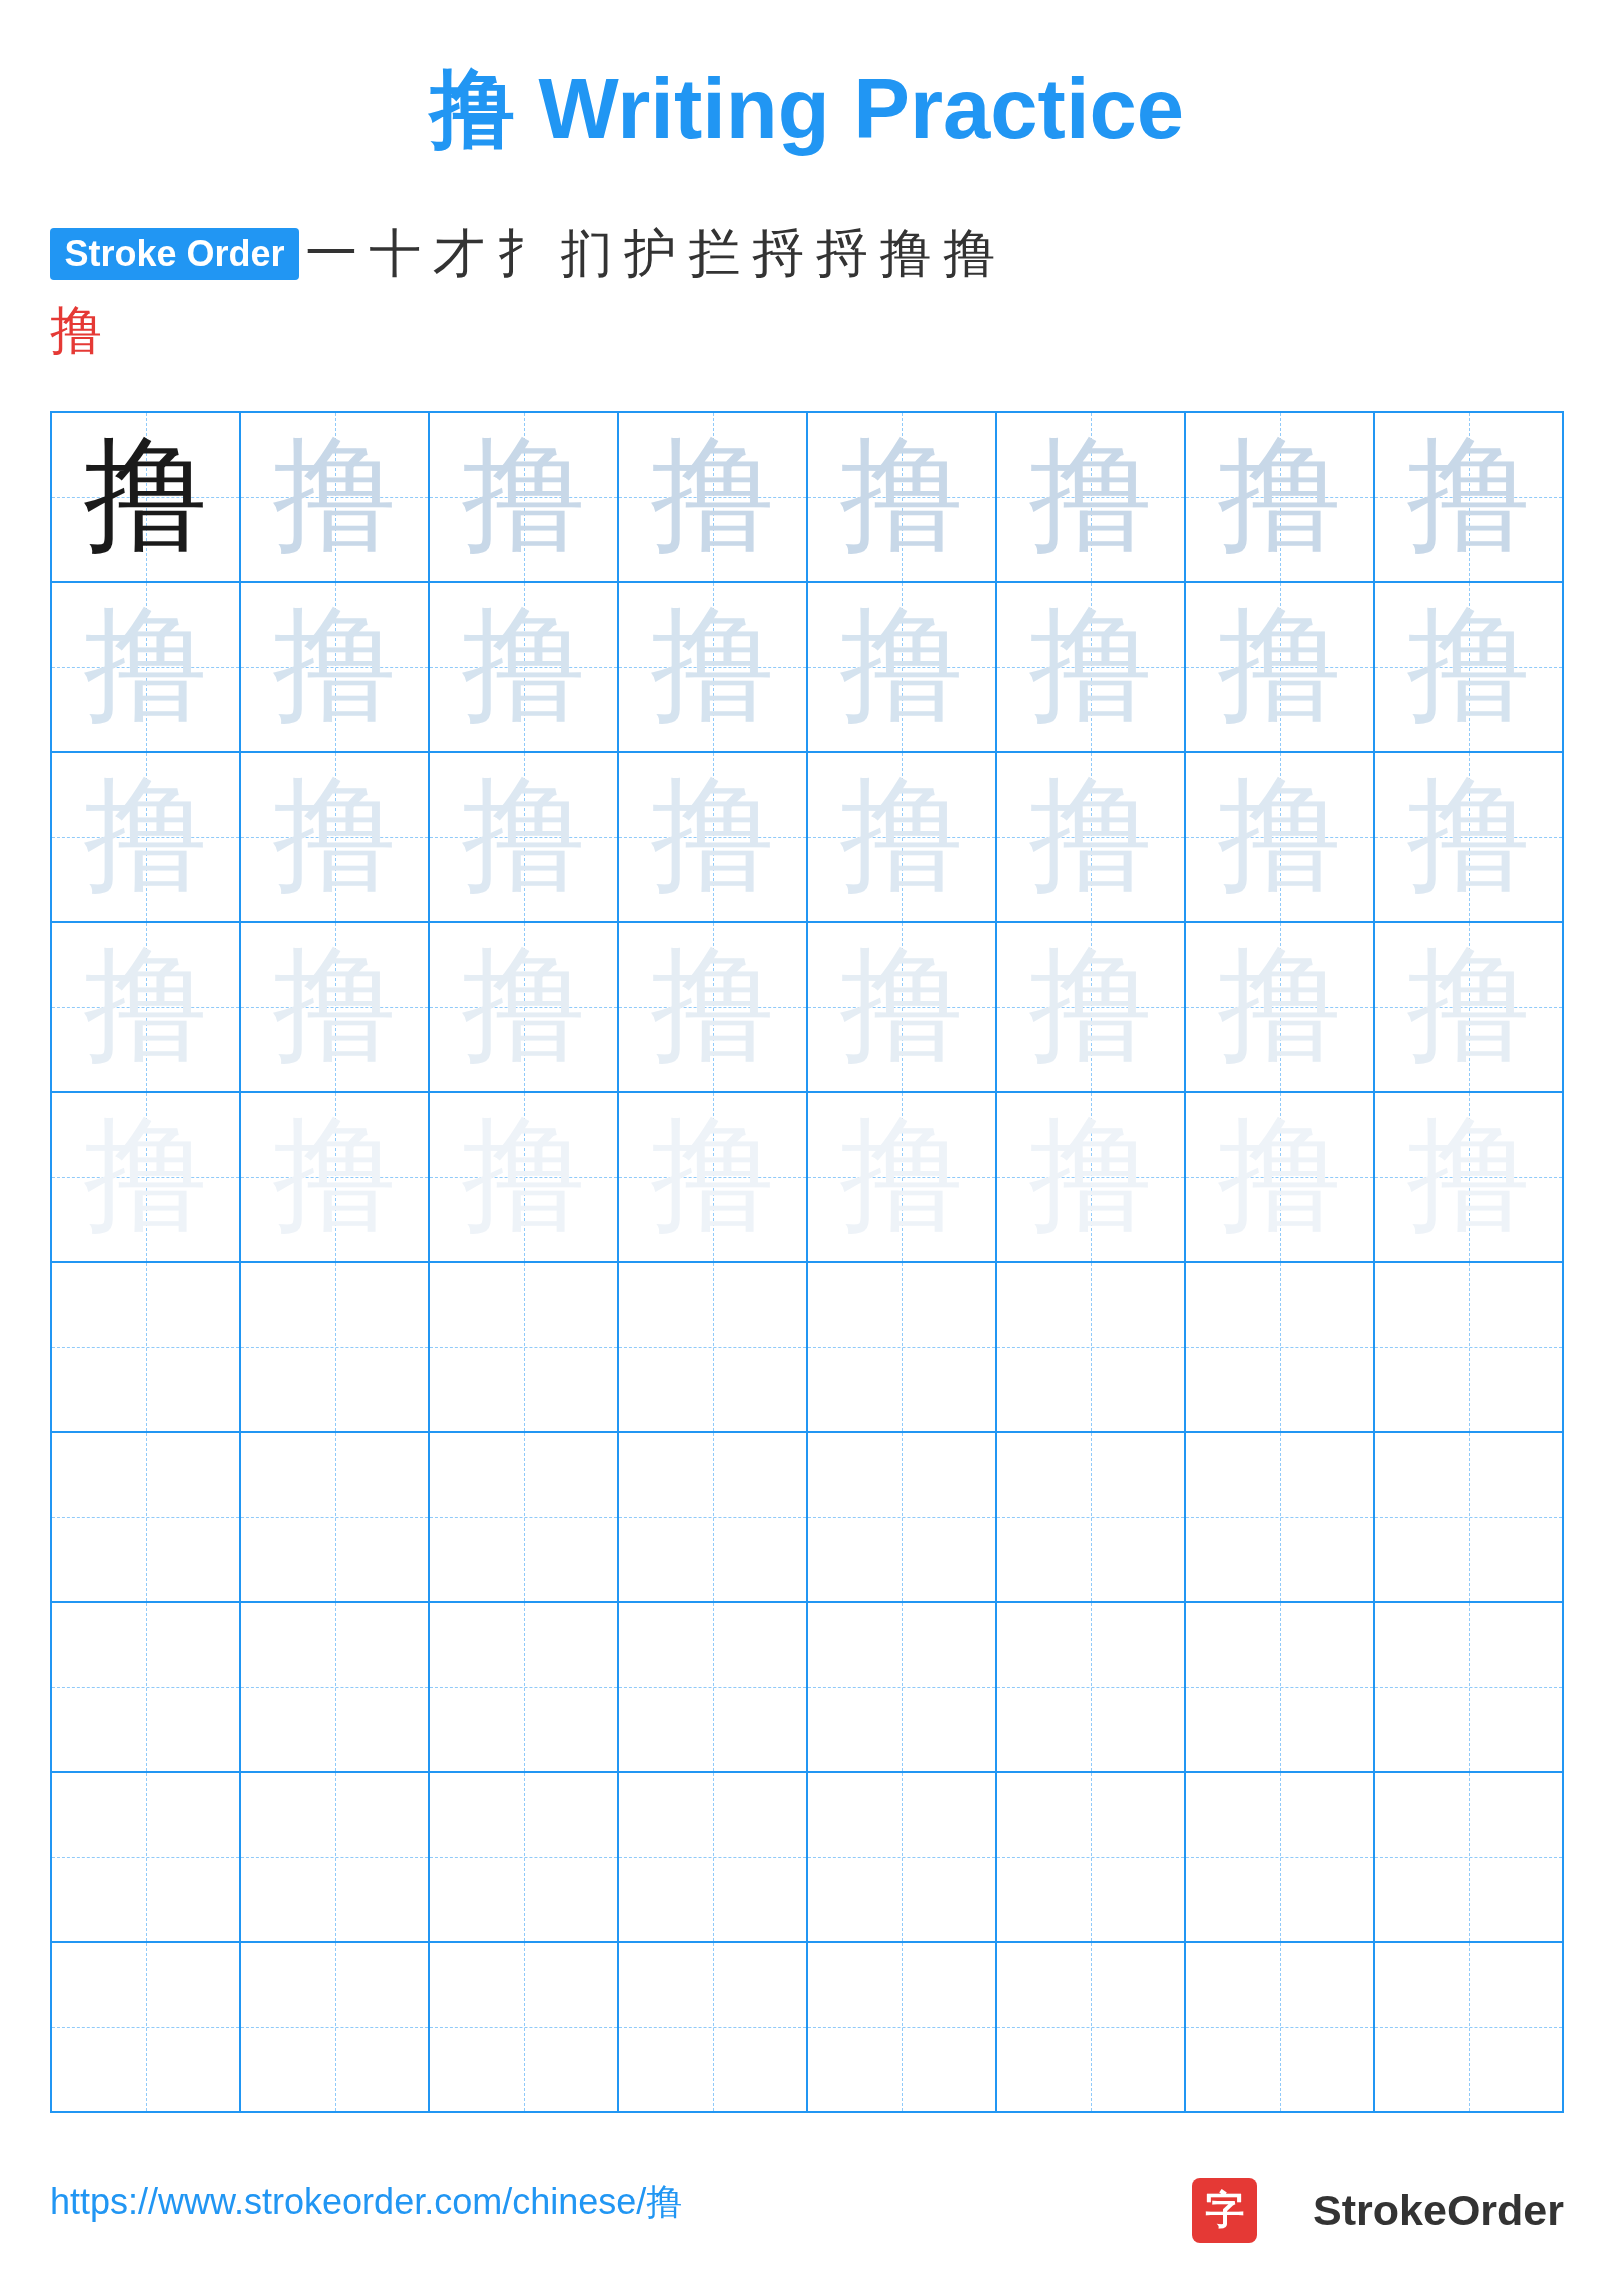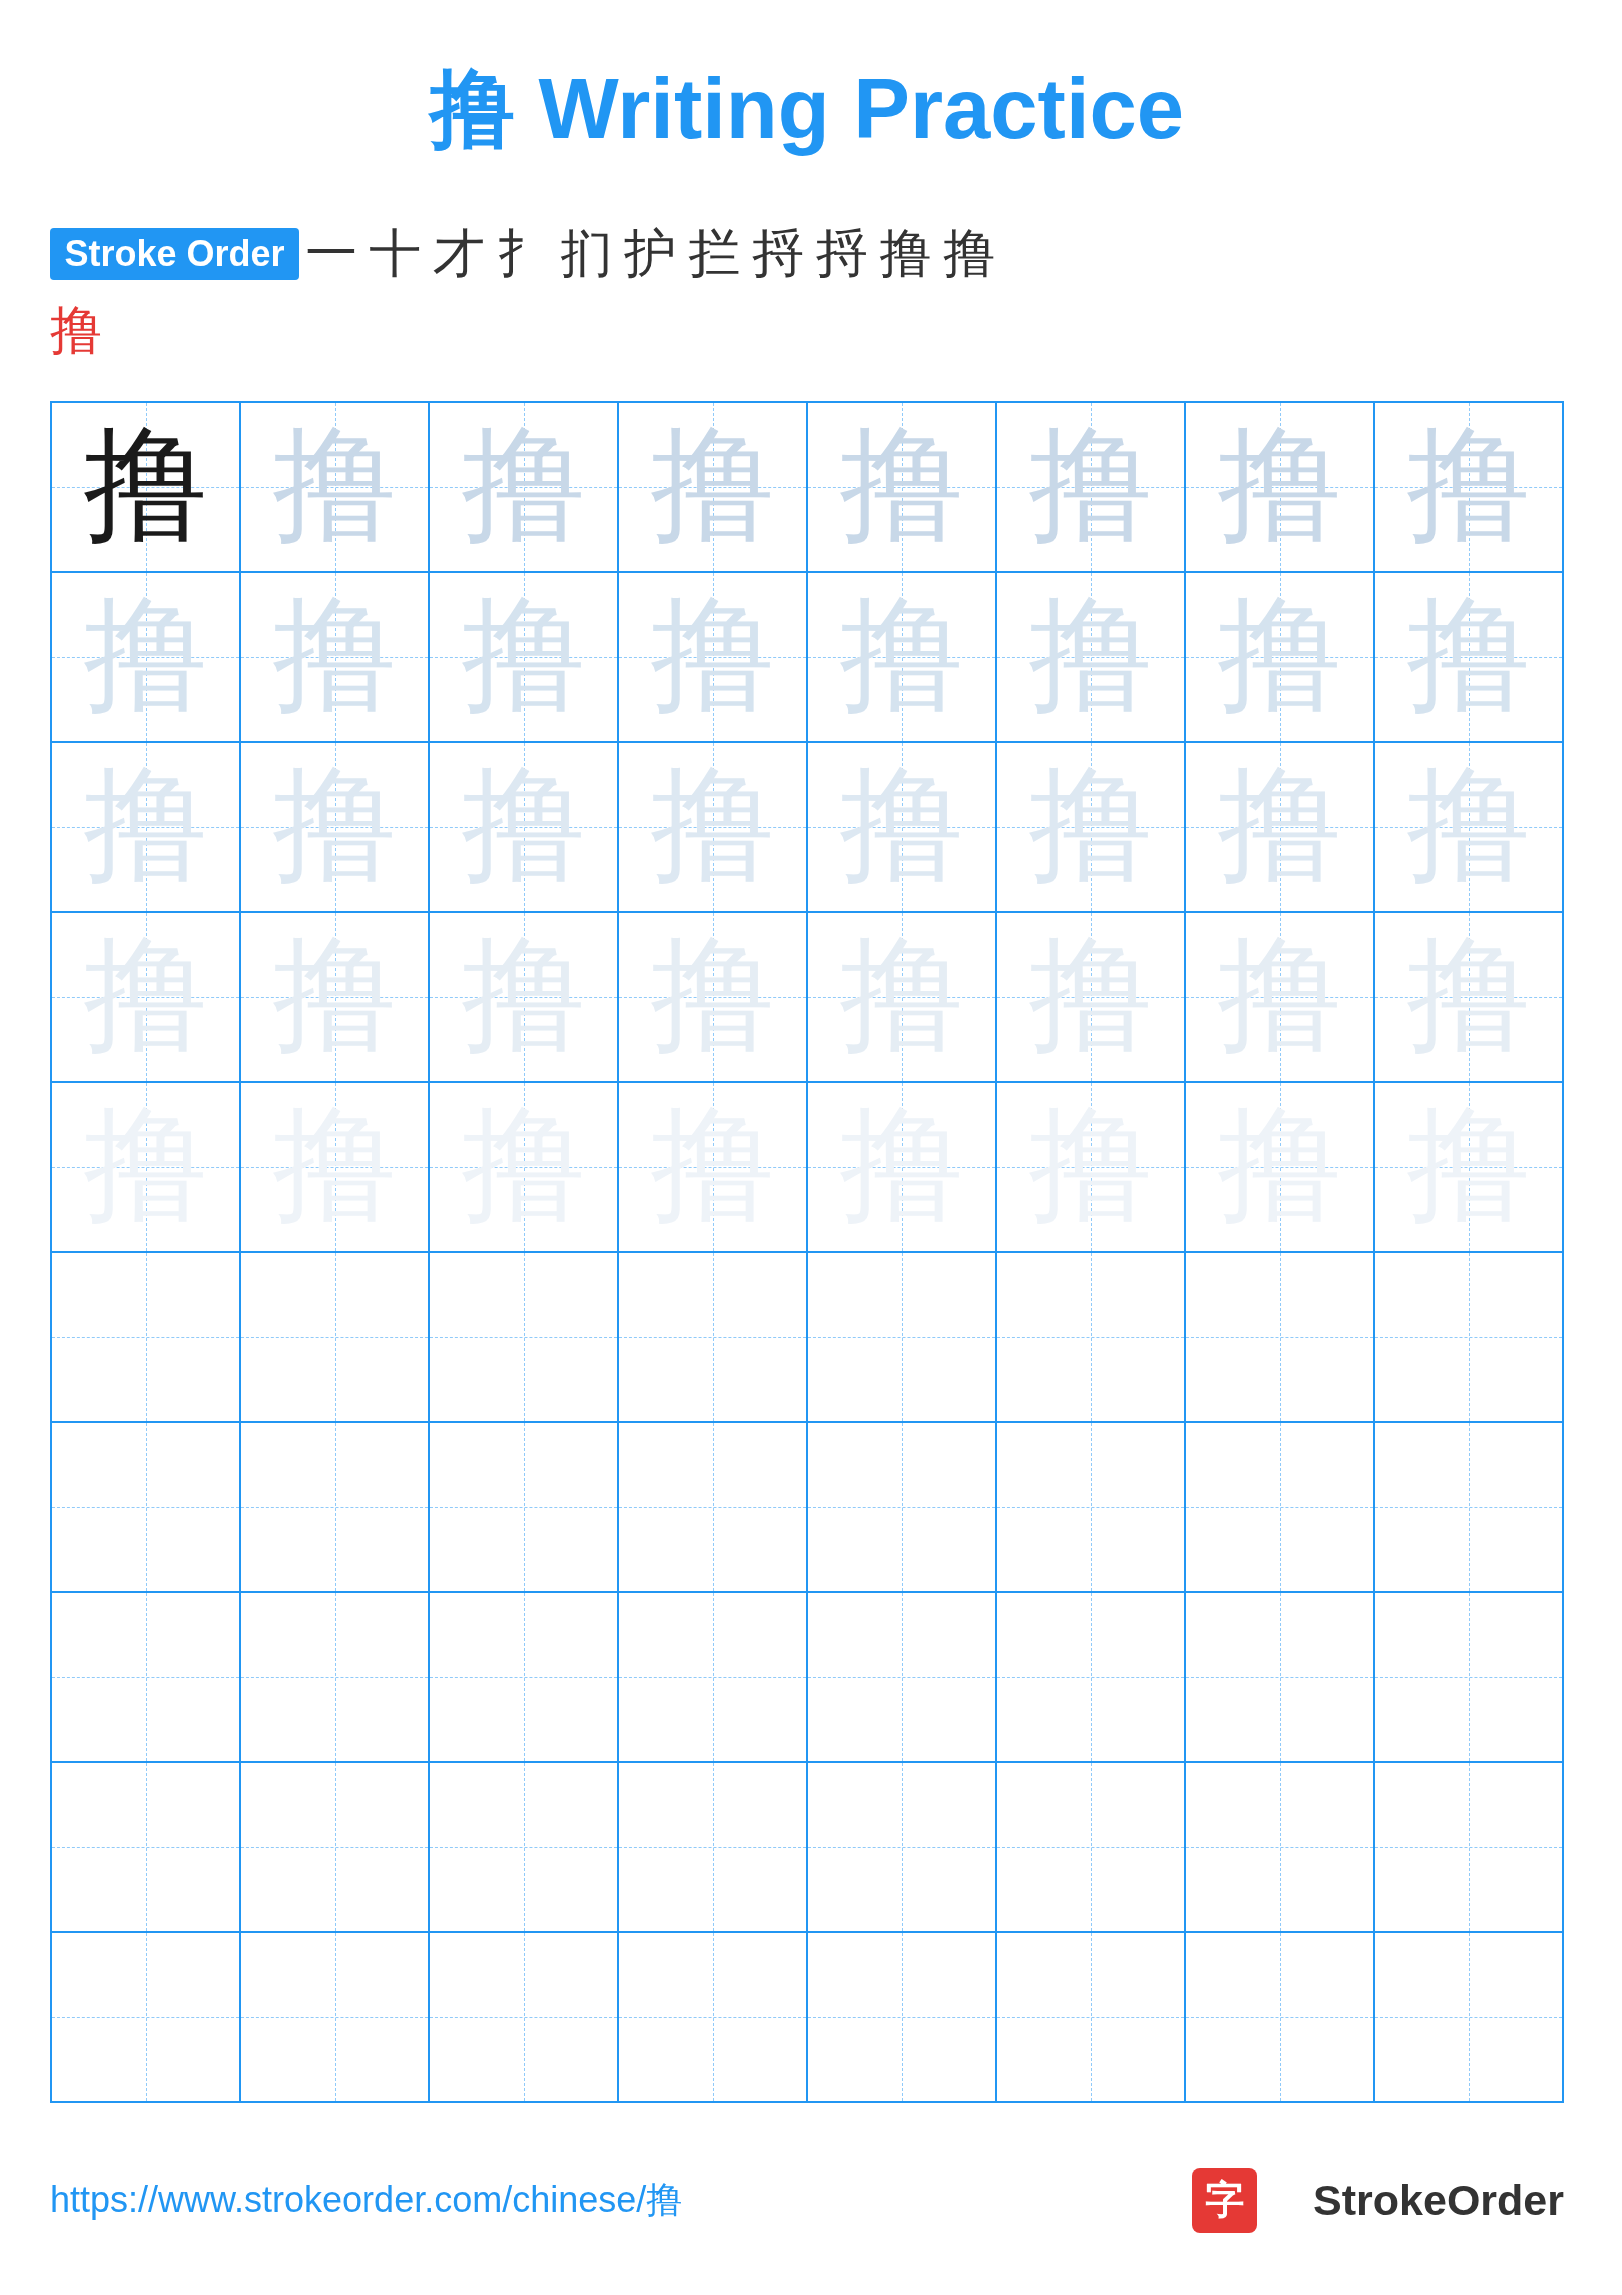--- a/index.html
+++ b/index.html
@@ -21,21 +21,21 @@
     .title {
       text-align: center;
       margin-bottom: 52px;
       font-size: 85px;
       font-weight: bold;
       color: #2196F3;
       font-family: Arial, sans-serif;
     }
 
     .stroke-order-section {
-      margin-bottom: 35px;
+      margin-bottom: 45px;
     }
 
     .stroke-order-row {
       display: flex;
       align-items: center;
       flex-wrap: wrap;
       gap: 6.5px;
       margin-bottom: 6.5px;
     }
 
@@ -139,21 +139,21 @@
       color: #eef3f8;
     }
 
     .cell-empty {
       
     }
 
     
     .footer {
       display: flex;
-      align-items: center;
+      align-items: flex-start;
       justify-content: space-between;
       margin-top: 26px;
       padding-top: 13px;
     }
 
     .footer-url {
       font-size: 36px;
       color: #2196F3;
       font-family: Arial, sans-serif;
     }

